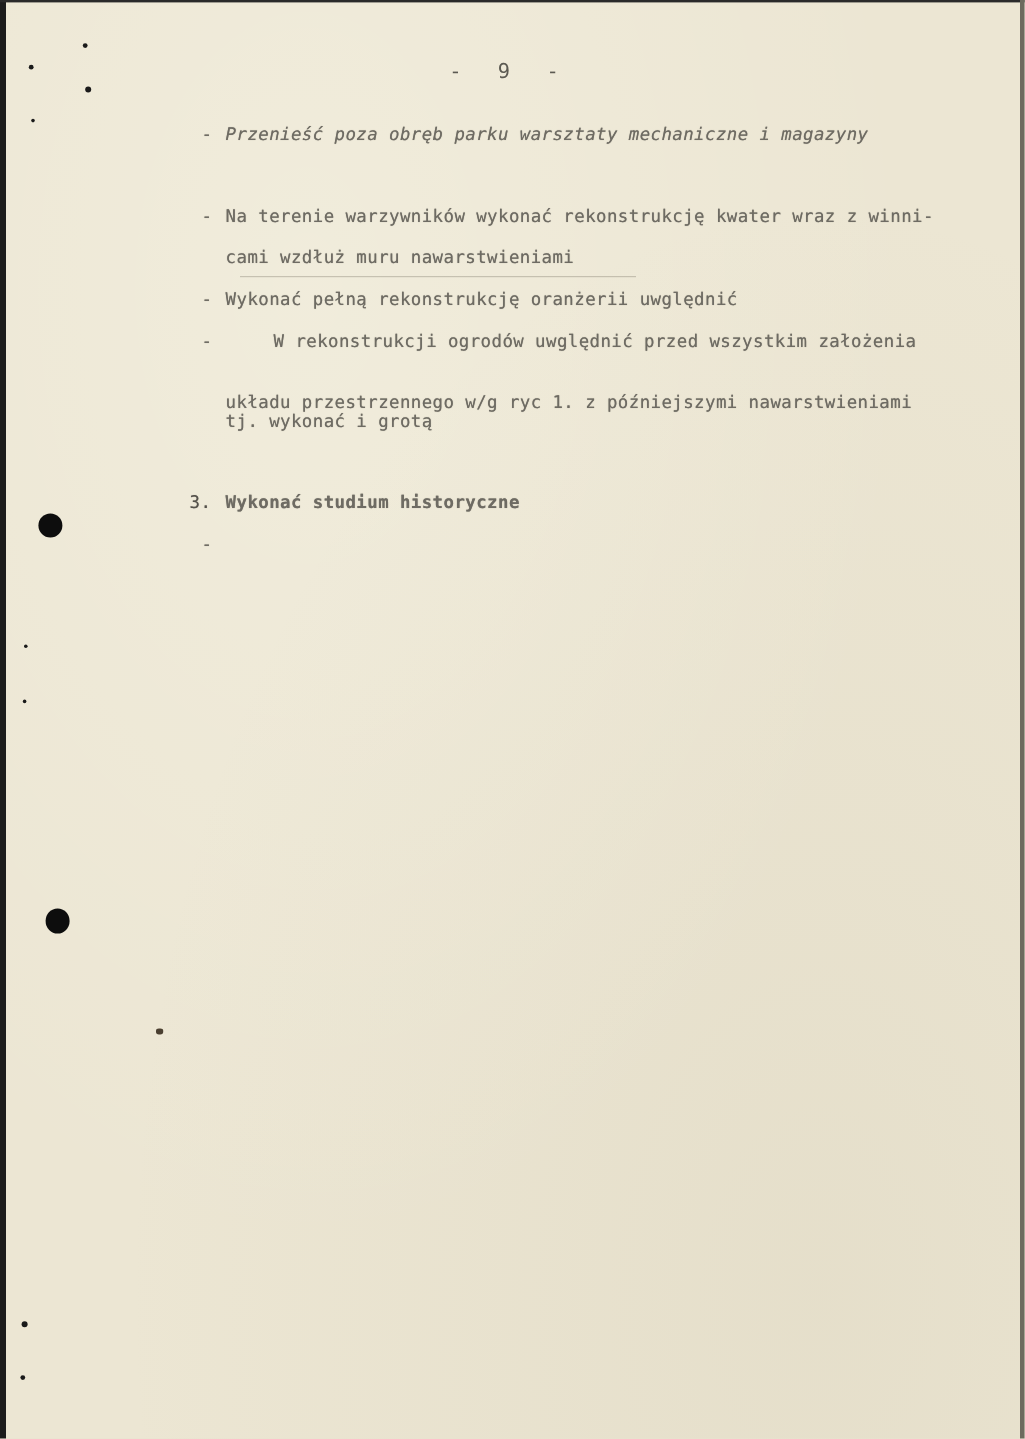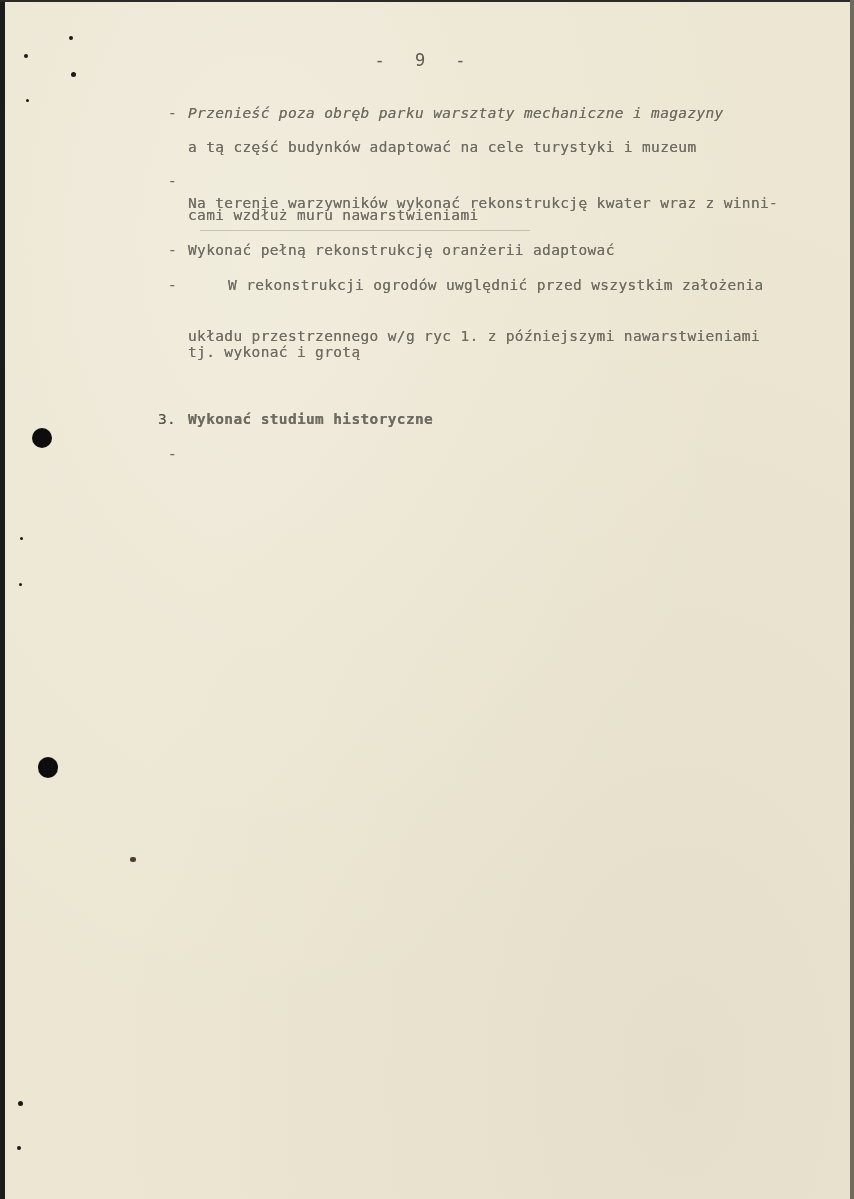--- a/index.html
+++ b/index.html
@@ -98,29 +98,28 @@
   <div class="speck" style="left:17px;top:1146px;width:4px;height:4px;"></div>
   <div class="smudge" style="left:130px;top:857px;width:6px;height:5px;"></div>
 
   <div class="hole" style="left:32px;top:428px;width:20px;height:20px;"></div>
   <div class="hole" style="left:38px;top:757px;width:20px;height:21px;"></div>
 
   <div class="page-number">- 9 -</div>
 
   <div class="typed" style="left:168px;top:105px;">-</div>
   <div class="typed" style="left:188px;top:105px;font-style:italic;">Przenieść poza obręb parku warsztaty mechaniczne i magazyny</div>
-  <div class="typed" style="left:188px;top:139px;">a tą część budynków adaptować na cele turystyki i muzeum</div>
 
   <div class="typed" style="left:168px;top:173px;">-</div>
-  <div class="typed" style="left:188px;top:173px;margin-top:22px;">Na terenie warzywników wykonać rekonstrukcję kwater wraz z winni-</div>
+  <div class="typed" style="left:188px;top:173px;">Na terenie warzywników wykonać rekonstrukcję kwater wraz z winni-</div>
   <div class="typed" style="left:188px;top:207px;">cami wzdłuż muru nawarstwieniami</div>
   <div class="underline-faint" style="left:200px;top:230px;width:330px;"></div>
 
   <div class="typed" style="left:168px;top:242px;">-</div>
-  <div class="typed" style="left:188px;top:242px;">Wykonać pełną rekonstrukcję oranżerii adaptować</div>
+  <div class="typed" style="left:188px;top:242px;">Wykonać pełną rekonstrukcję oranżerii uwględnić</div>
 
   <div class="typed" style="left:168px;top:277px;">-</div>
   <div class="typed" style="left:204px;top:277px;margin-left:24px;">W rekonstrukcji ogrodów uwględnić przed wszystkim założenia</div>
   <div class="typed" style="left:188px;top:328px;text-align:right;">układu przestrzennego w/g ryc 1. z późniejszymi nawarstwieniami</div>
   <div class="typed" style="left:188px;top:344px;">tj. wykonać i grotą</div>
 
   <div class="typed dark" style="left:158px;top:411px;">3.</div>
   <div class="typed" style="left:188px;top:411px;font-weight:bold;">Wykonać studium historyczne</div>
   <div class="typed" style="left:168px;top:446px;">-</div>
 </div>

